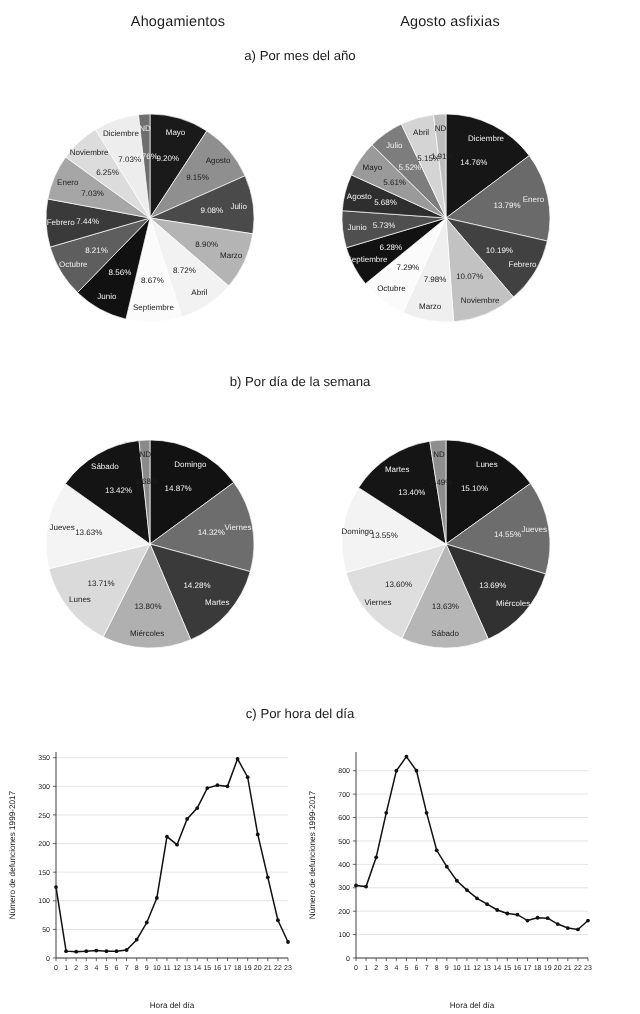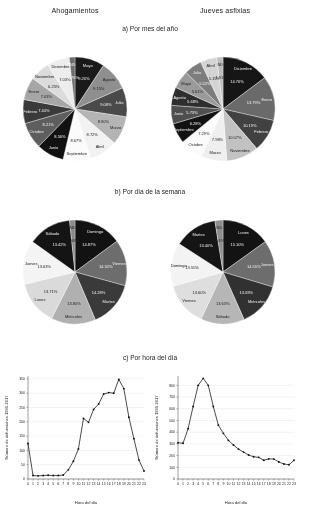--- a/index.html
+++ b/index.html
@@ -25,22 +25,22 @@
   .axtitle{font-size:4.1px;fill:#1b1b1b;}
   .gridline{stroke:#c9c9c9;stroke-width:.25;}
   .axisline{stroke:#2a2a2a;stroke-width:.45;}
   .tick{stroke:#2a2a2a;stroke-width:.35;}
   .series{fill:none;stroke:#111111;stroke-width:.75;}
   .dot{fill:#111111;}
 </style>
 </head>
 <body>
 
-<div class="col-title" style="left:0;top:6px;width:150px;">Ahogamientos</div>
-<div class="col-title" style="left:150px;top:6px;width:150px;">Jueves asfixias</div>
+<div class="col-title" style="left:0;top:6px;width:150px;padding-left:14px;">Ahogamientos</div>
+<div class="col-title" style="left:150px;top:6px;width:150px;">Agosto asfixias</div>
 
 <div class="sec-title" style="top:25px;">a) Por mes del año</div>
 
 <div class="panel" style="left:0;top:34px;width:150px;height:150px;">
   <svg id="svg-pie-0" width="150" height="150" viewBox="0 0 150 150">
       <path d="M 75 75 L 75.00 23.00 A 52 52 0 0 1 103.41 31.45 Z" fill="#1a1a1a" stroke="#ffffff" stroke-width="0.35"></path>
       <text x="83.89" y="46.49" text-anchor="middle" fill="#f4f4f4" class="pct">9.20%</text>
       <text x="87.75" y="33.43" text-anchor="middle" fill="#f0f0f0" class="nm">Mayo</text>
       <path d="M 75 75 L 103.41 31.45 A 52 52 0 0 1 122.53 53.90 Z" fill="#8f8f8f" stroke="#ffffff" stroke-width="0.35"></path>
       <text x="98.76" y="56.17" text-anchor="middle" fill="#202020" class="pct">9.15%</text>

